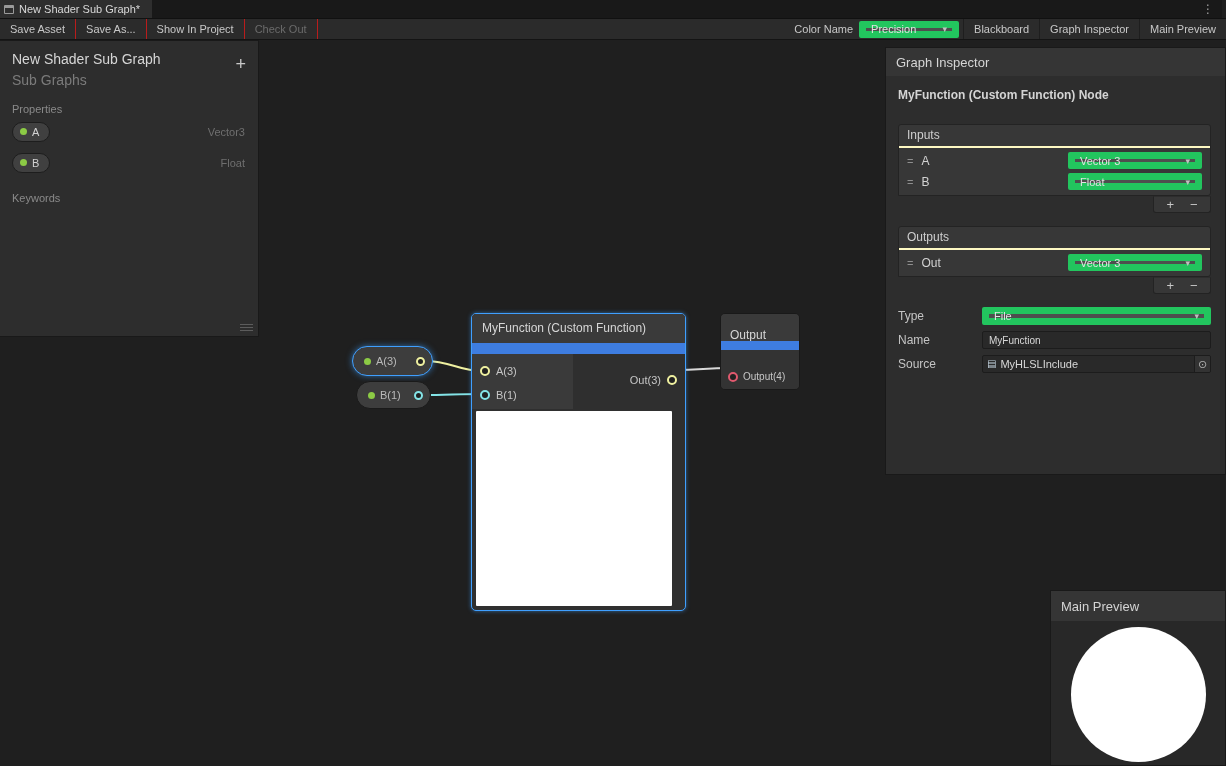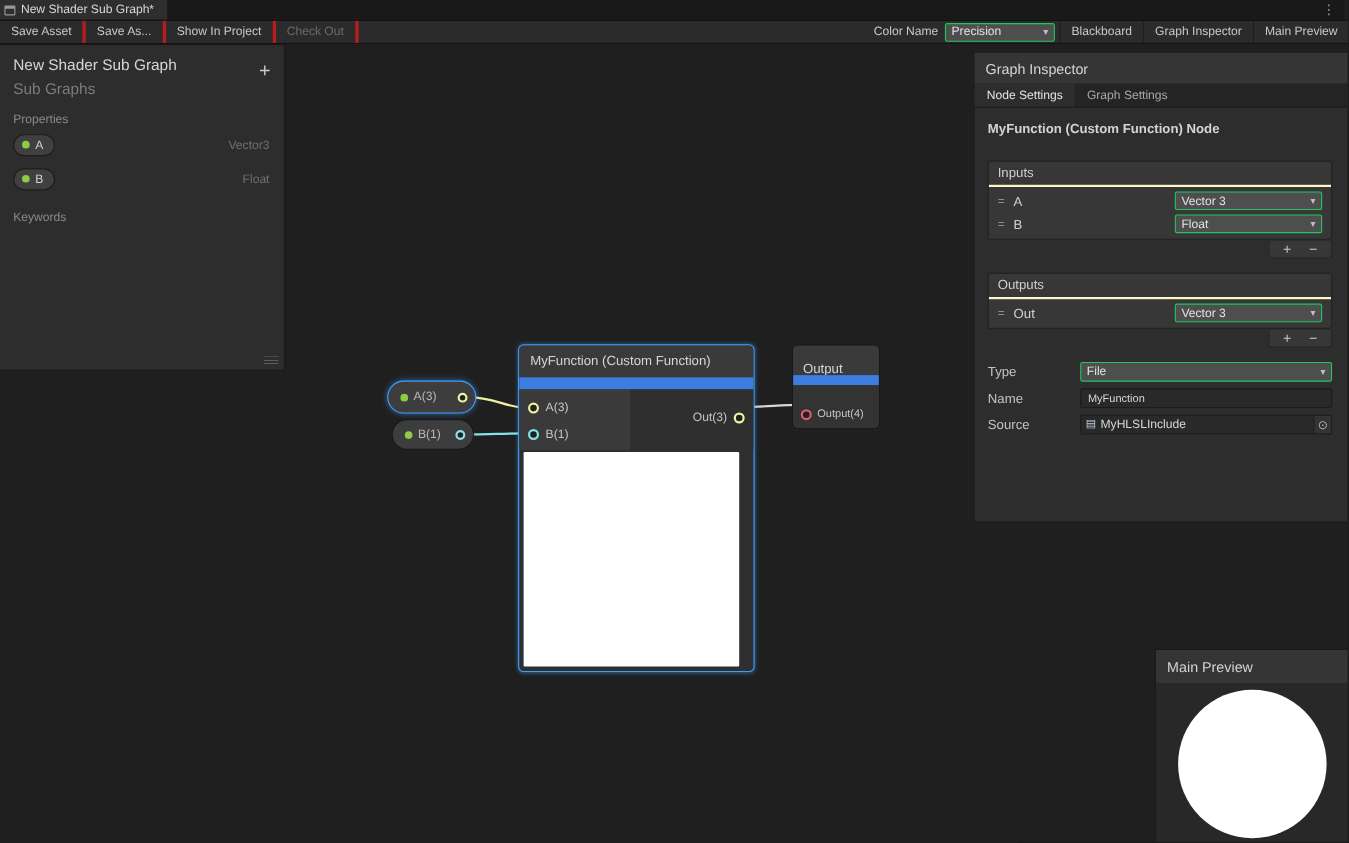--- a/index.html
+++ b/index.html
@@ -8,26 +8,26 @@
   .abs{position:absolute}
 
   
   .tabstrip{left:0;top:0;width:1222px;height:18px;background:#191919;display:flex;align-items:stretch;z-index:10}
   .tab{display:flex;align-items:center;gap:5px;padding:0 12px 0 4px;background:#2e2e2e;font-size:11px;color:#d8d8d8;white-space:nowrap}
   .winicon{width:10px;height:9px;border:1px solid #9a9a9a;border-top-width:3px;border-radius:1px}
   .overflow{margin-left:auto;padding:0 8px;display:flex;align-items:center;color:#a0a0a0;font-size:12px}
 
   
   .toolbar{left:0;top:18px;width:1226px;height:22px;background:#2b2b2b;border-top:1px solid #111;border-bottom:1px solid #141414;display:flex;align-items:stretch;font-size:11px;z-index:10}
-  .tbtn{display:flex;align-items:center;padding:0 10px;border-right:3px solid #b91c1c;color:#c8c8c8;white-space:nowrap}
+  .tbtn{display:flex;align-items:center;padding:0 10px;border-right:1px solid #b91c1c;color:#c8c8c8;white-space:nowrap}
   .tbtn.rgt{border-right:none;border-left:1px solid #1e1e1e}
   .tbtn.disabled{color:#6b6b6b}
   .tlabel{display:flex;align-items:center;padding:0 6px;color:#c8c8c8;white-space:nowrap}
   .tspacer{flex:1}
-  .dropdown{background:#4e4e4e;border:1px solid #22c55e;border-radius:2px;height:17px;display:flex;align-items:center;justify-content:space-between;padding:0 5px;font-size:11px;color:#e2e2e2;white-space:nowrap}
+  .dropdown{background:#4e4e4e;border:7px solid #22c55e;border-radius:2px;height:17px;display:flex;align-items:center;justify-content:space-between;padding:0 5px;font-size:11px;color:#e2e2e2;white-space:nowrap}
   .dropdown .arrow{font-size:9px;color:#c0c0c0;margin-left:5px}
   .tb-dd{width:100px;align-self:center;margin-right:4px}
 
   
   .blackboard{left:0;top:40px;width:259px;height:297px;background:#2d2d2d;border:1px solid #191919;border-left:none;z-index:5}
   .bb-head{position:relative;padding:10px 12px 0 12px}
   .bb-title{font-size:14px;color:#d6d6d6}
   .bb-sub{font-size:14px;color:#7b7b7b;margin-top:5px}
   .bb-add{position:absolute;right:12px;top:14px;font-size:18px;color:#c8c8c8;line-height:18px}
   .bb-section{font-size:11px;color:#8a8a8a;padding-left:12px;margin-top:15px}
@@ -196,24 +196,20 @@
         <span>B</span>
       </div>
       <span class="btype">Float</span>
     </div>
     <div class="bb-section">Keywords</div>
     <div class="bb-resize"></div>
   </div>
 
   <div class="abs inspector">
     <div class="insp-head">Graph Inspector</div>
-    <div class="insp-tabs">
-      <div class="itab active">Node Settings</div>
-      <div class="itab">Graph Settings</div>
-    </div>
     <div class="insp-body">
       <div class="node-header">MyFunction (Custom Function) Node</div>
 
       <div class="ilist">
         <div class="ilist-header">Inputs</div>
         <div class="ilist-row">
           <span class="handle">=</span>
           <span class="rname">A</span>
           <div class="dropdown row-dd">
             <span>Vector 3</span>

